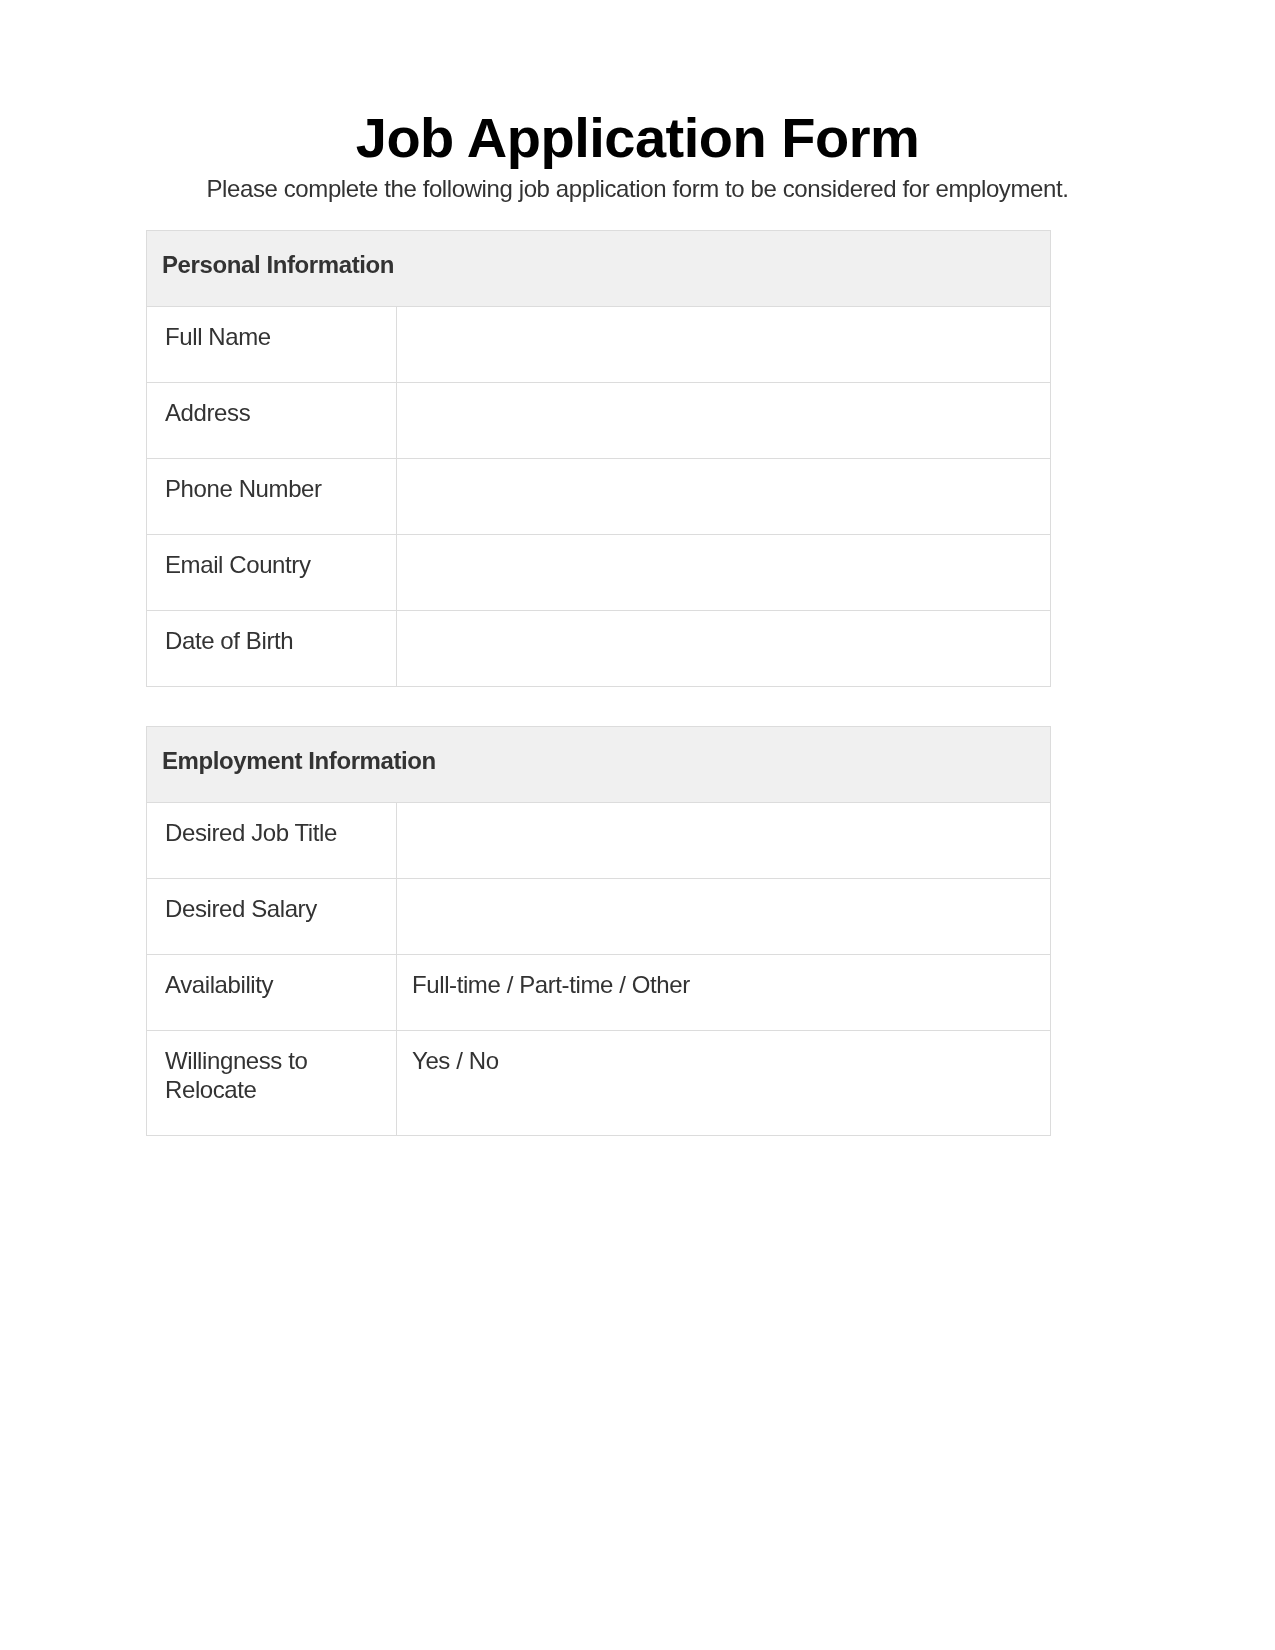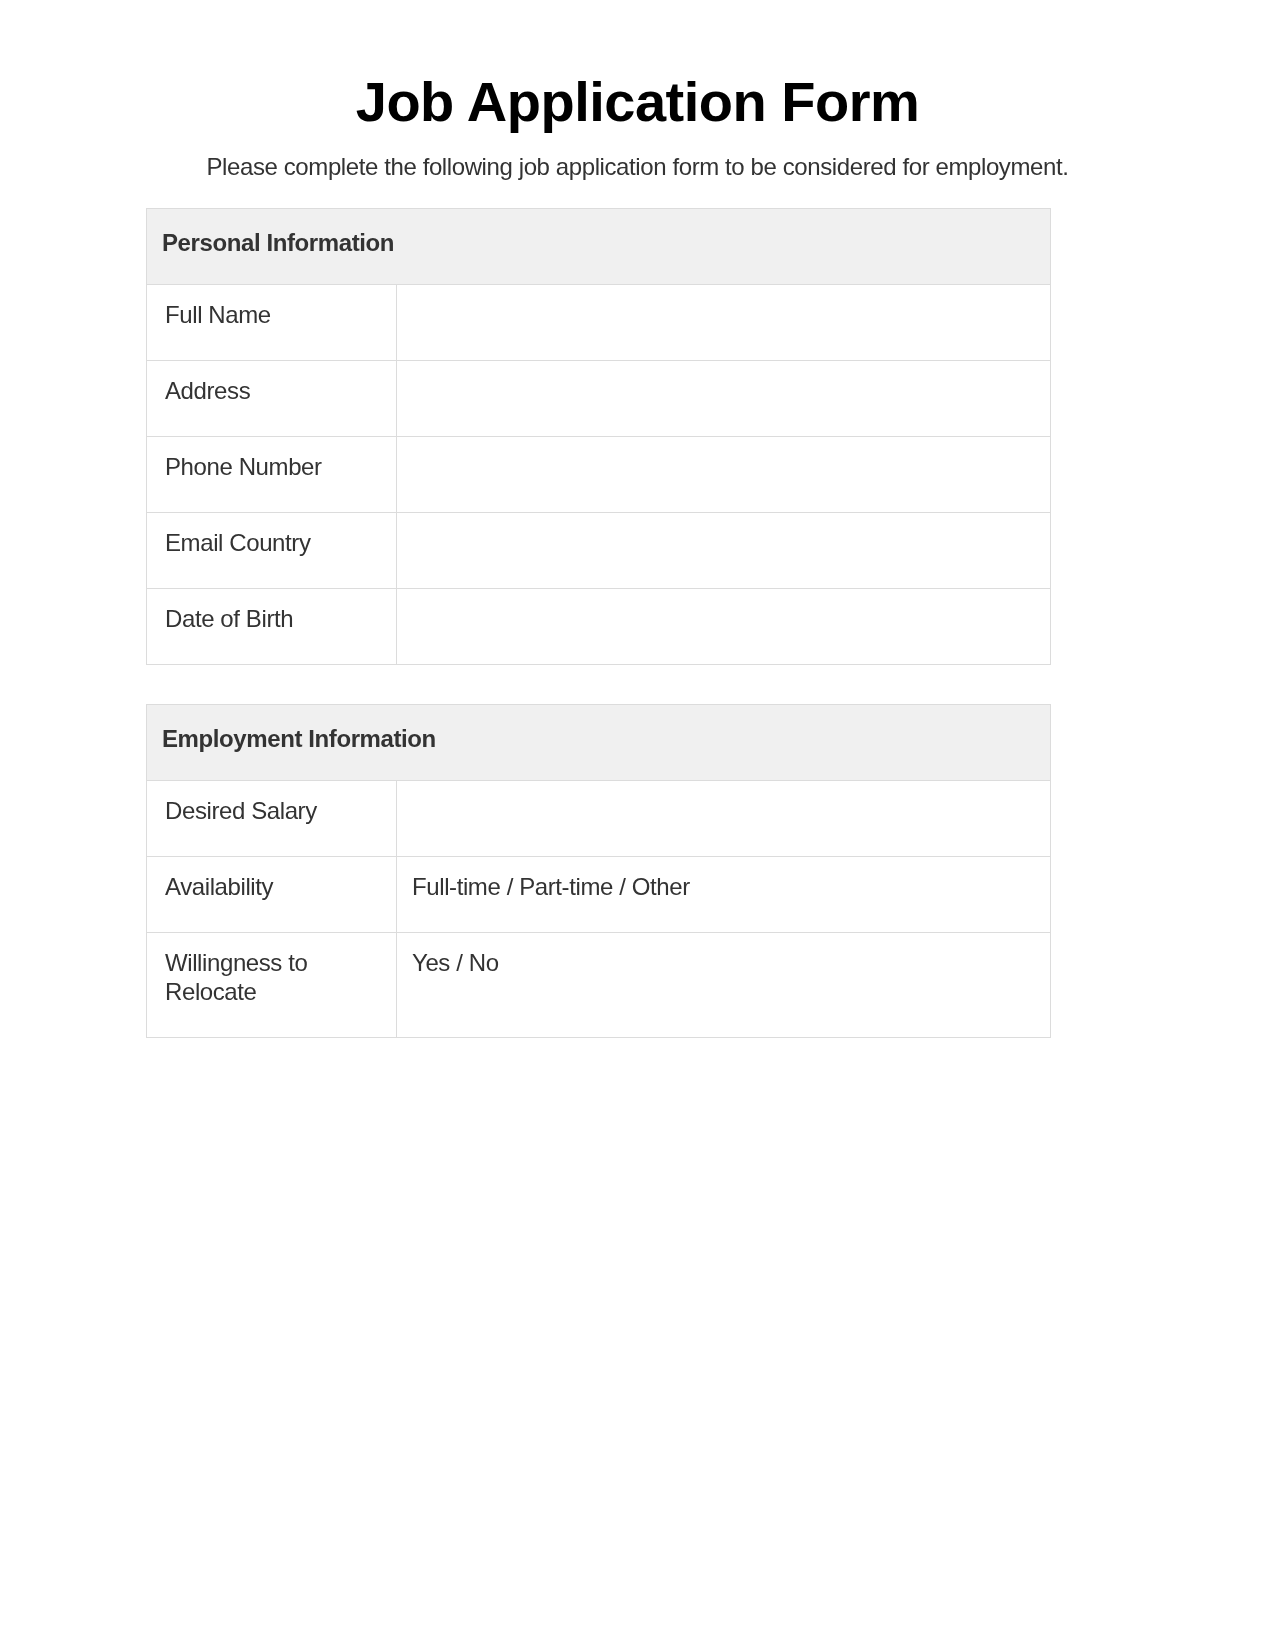--- a/index.html
+++ b/index.html
@@ -5,34 +5,34 @@
   html, body { margin: 0; padding: 0; }
   body {
     width: 1275px;
     height: 1650px;
     background: #ffffff;
     font-family: "Liberation Sans", sans-serif;
     color: var(--text-color, #333333);
     overflow: hidden;
   }
   .doc-header {
-    padding-top: 70px;
+    padding-top: 106px;
     text-align: center;
     width: 1275px;
   }
   .doc-title {
     margin: 0;
     font-size: 56px;
     line-height: 64px;
     font-weight: 700;
     color: var(--title-color, #000000);
     letter-spacing: -0.5px;
   }
   .doc-subtitle {
-    margin: 18px 0 0 0;
+    margin: 4px 0 0 0;
     font-size: 24px;
     line-height: 29px;
     color: var(--text-color, #333333);
     letter-spacing: -0.4px;
     white-space: nowrap;
   }
   .page {
     width: 905px;
     margin: 27px 0 0 146px;
   }
@@ -109,20 +109,24 @@
   </table>
 
   <table class="form-table second">
     <thead>
       <tr>
         <th class="section-header" colspan="2">Employment Information</th>
       </tr>
     </thead>
     <tbody>
       <tr>
+        <td class="label-cell">Desired Job Title</td>
+        <td class="value-cell"></td>
+      </tr>
+      <tr>
         <td class="label-cell">Desired Salary</td>
         <td class="value-cell"></td>
       </tr>
       <tr>
         <td class="label-cell">Availability</td>
         <td class="value-cell">Full-time / Part-time / Other</td>
       </tr>
       <tr>
         <td class="label-cell">Willingness to Relocate</td>
         <td class="value-cell">Yes / No</td>

